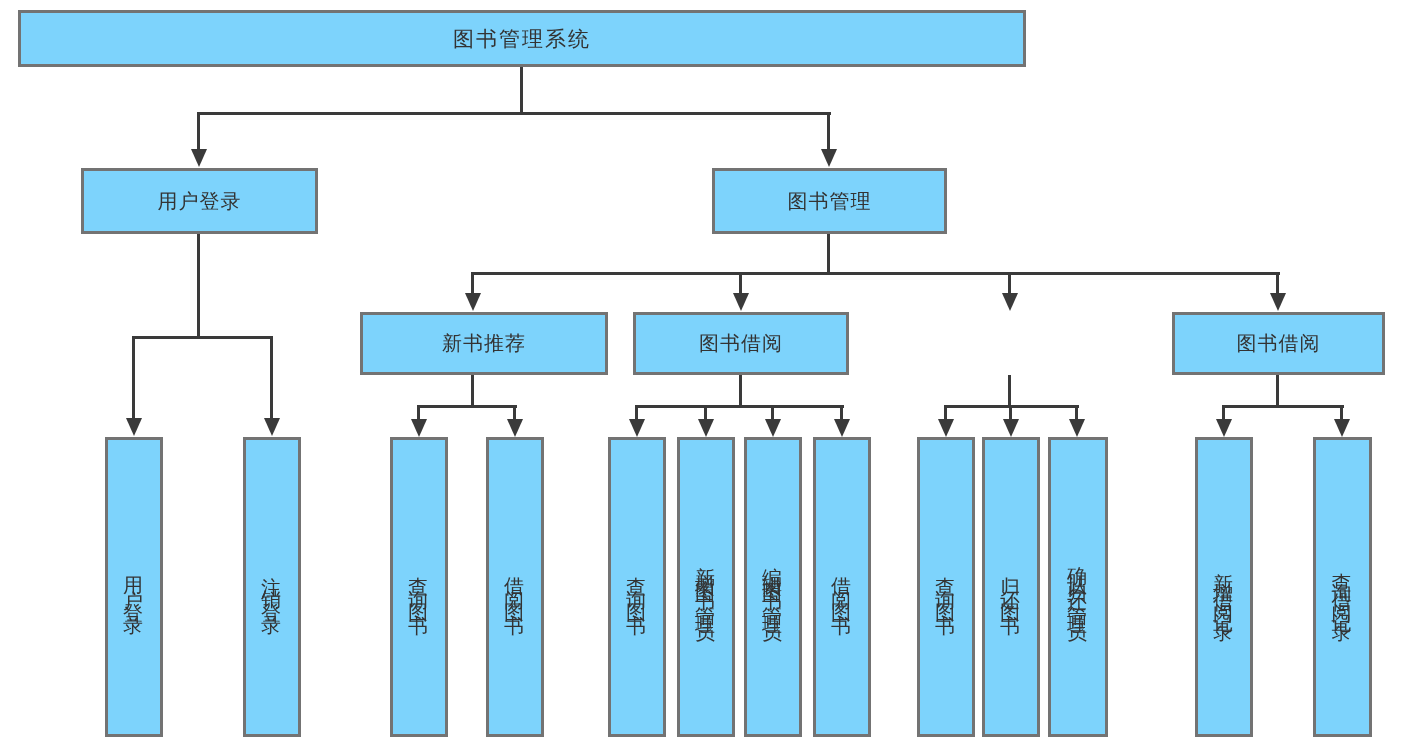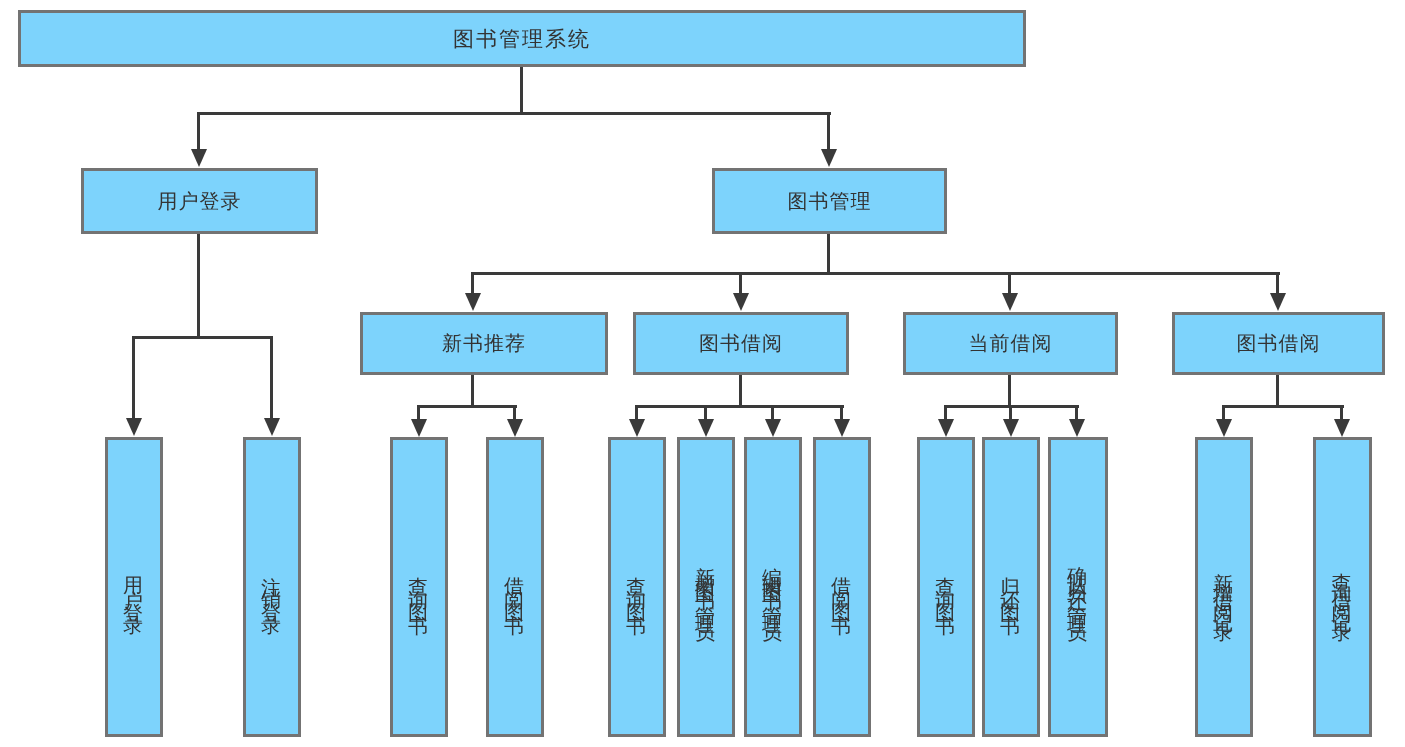--- a/index.html
+++ b/index.html
@@ -49,23 +49,20 @@
   </div>
   <div class="node h-node" style="left:712px;top:168px;width:235px;height:66px">
     <span>图书管理</span>
   </div>
 
   <div class="node h-node" style="left:360px;top:312px;width:248px;height:63px">
     <span>新书推荐</span>
   </div>
   <div class="node h-node" style="left:633px;top:312px;width:216px;height:63px">
     <span>图书借阅</span>
-  </div>
-  <div class="node h-node" style="left:903px;top:312px;width:215px;height:63px">
-    <span>当前借阅</span>
   </div>
   <div class="node h-node" style="left:1172px;top:312px;width:213px;height:63px">
     <span>图书借阅</span>
   </div>
 
   <div class="node leaf" style="left:105px;top:437px;width:58px;height:300px">
     <span>用户登录</span>
   </div>
   <div class="node leaf" style="left:243px;top:437px;width:58px;height:300px">
     <span>注销登录</span>

